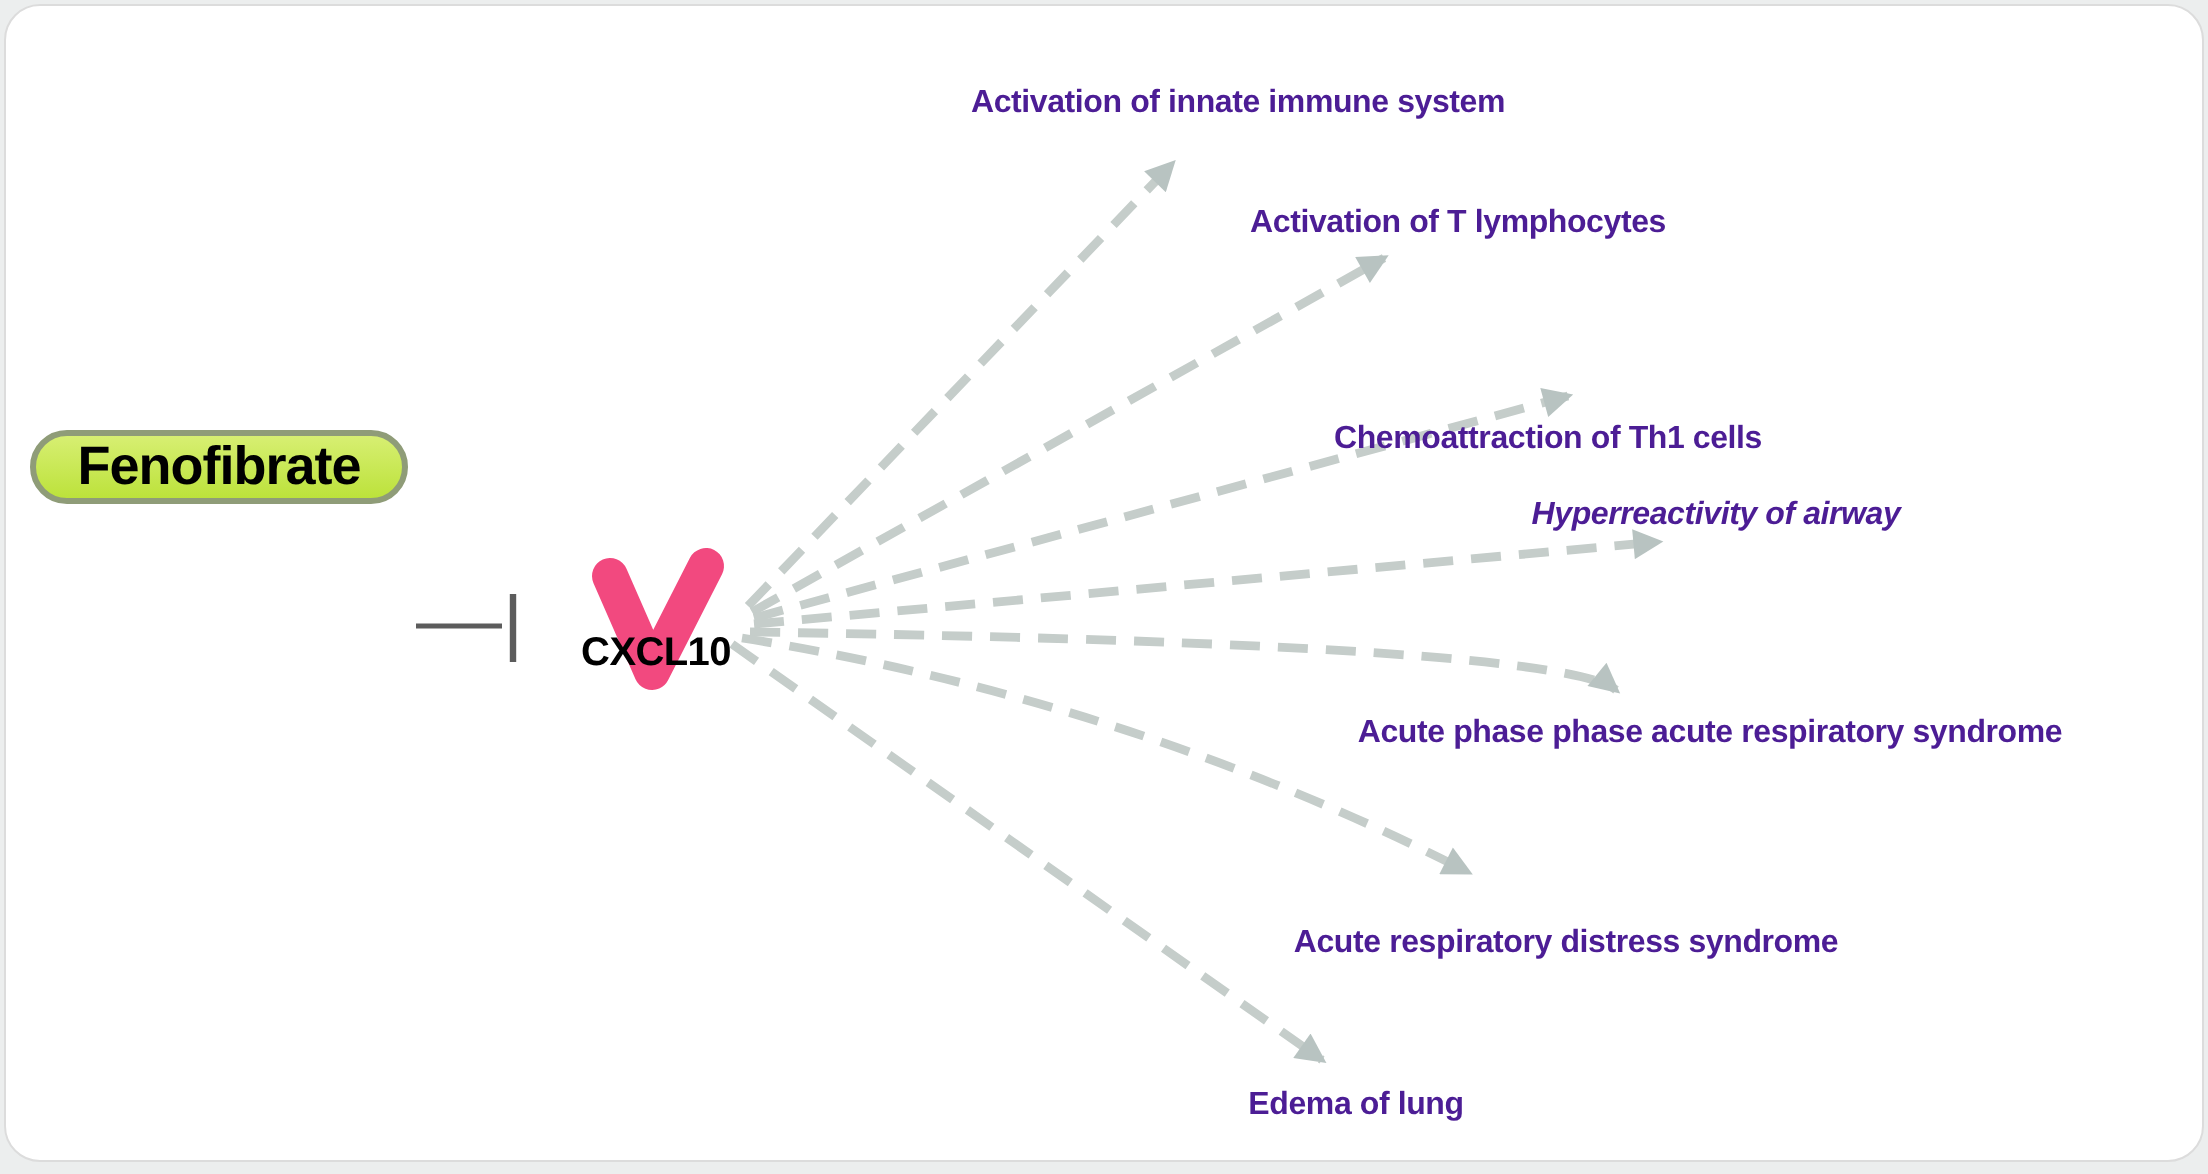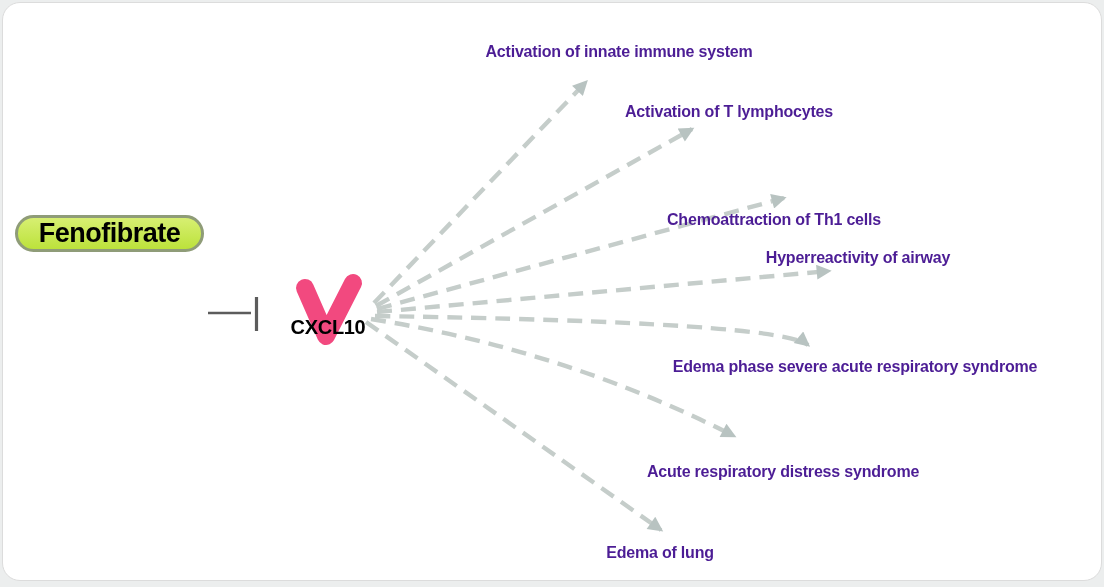--- a/index.html
+++ b/index.html
@@ -117,19 +117,19 @@
     <span>Fenofibrate</span>
   </div>
 
 
   <div class="gene-label">CXCL10</div>
 
   <div id="labels">
       <div class="effect-label" style="left: 619px; top: 52px;">Activation of innate immune system</div>
       <div class="effect-label" style="left: 729px; top: 112px;">Activation of T lymphocytes</div>
       <div class="effect-label" style="left: 774px; top: 188px; margin-top: 32px;">Chemoattraction of Th1 cells</div>
-      <div class="effect-label" style="left: 858px; top: 258px;">Hyperreactivity of airway</div>
-      <div class="effect-label" style="left: 855px; top: 367px;">Edema phase severe acute respiratory syndrome</div>
+      <div class="effect-label" style="left: 858px; top: 258px; font-style: italic;">Hyperreactivity of airway</div>
+      <div class="effect-label" style="left: 855px; top: 367px;">Acute phase phase acute respiratory syndrome</div>
       <div class="effect-label" style="left: 783px; top: 453px; margin-top: 19px;">Acute respiratory distress syndrome</div>
-      <div class="effect-label" style="left: 660px; top: 553px; text-align: center;">Edema of lung</div>
+      <div class="effect-label" style="left: 678px; top: 553px; text-align: center;">Edema of lung</div>
     </div>
 
 </div>
 
 </body></html>

